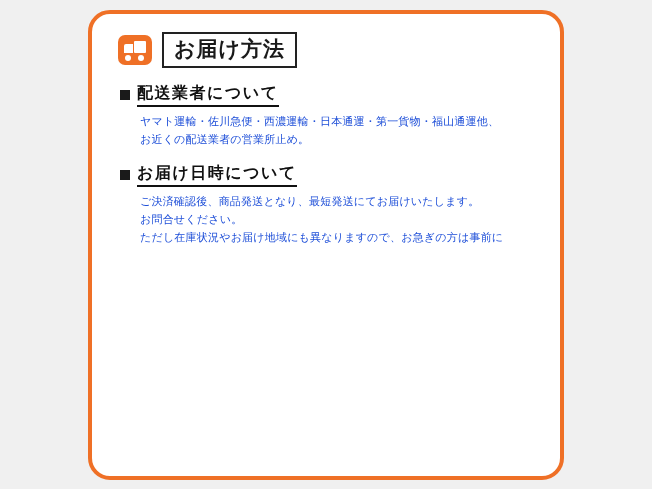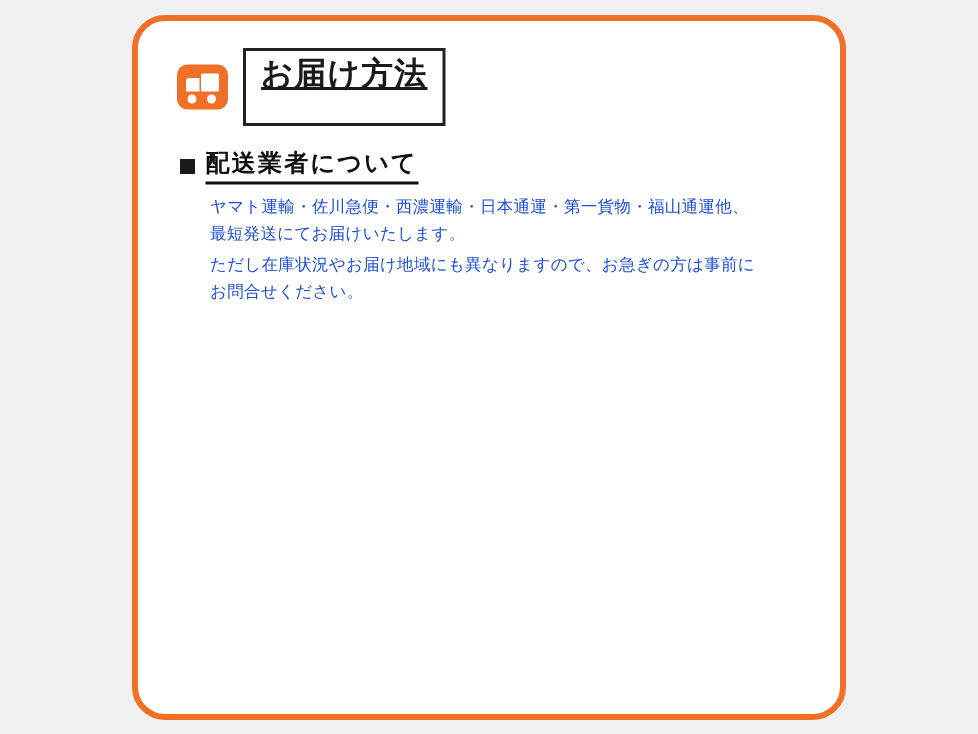--- a/index.html
+++ b/index.html
@@ -79,27 +79,26 @@
     bottom: 4px;
     width: 6px;
     height: 6px;
     background: #ffffff;
     border-radius: 50%;
   }
   .truck-badge .w1 { left: 7px; }
   .truck-badge .w2 { left: 20px; }
   .title-box {
     border: 2px solid #222222;
-    padding: 2px 10px 20px 10px;
+    padding: 2px 10px 4px 10px;
     font-size: 21px;
     font-weight: bold;
     letter-spacing: 1px;
     color: #1a1a1a;
     line-height: 1.25;
-    text-decoration: underline;
   }
   
   .section {
     margin: 0 0 4px 0;
   }
   .section-head {
     display: flex;
     align-items: center;
     gap: 7px;
     margin: 14px 0 6px 6px;
@@ -148,30 +147,35 @@
         <div class="title-box">お届け方法</div>
       </div>
 
       <div class="section">
         <div class="section-head">
           <span class="sq"></span>
           <span class="section-title">配送業者について</span>
         </div>
         <div class="lines">
           <div class="line">ヤマト運輸・佐川急便・西濃運輸・日本通運・第一貨物・福山通運他、</div>
-          <div class="line">最短発送にてお届けいたします。</div>
+          <div class="line">お近くの配送業者の営業所止め。</div>
         </div>
       </div>
 
       <div class="section">
       </div>
 
       <div class="section">
+        <div class="section-head">
+          <span class="sq"></span>
+          <span class="section-title">お届け日時について</span>
+        </div>
         <div class="lines">
+          <div class="line">ご決済確認後、商品発送となり、最短発送にてお届けいたします。</div>
+          <div class="line">お問合せください。</div>
           <div class="line">ただし在庫状況やお届け地域にも異なりますので、お急ぎの方は事前に</div>
-          <div class="line">お問合せください。</div>
         </div>
       </div>
 
     </div>
   </div>
 
 </div>
 
 </body></html>

